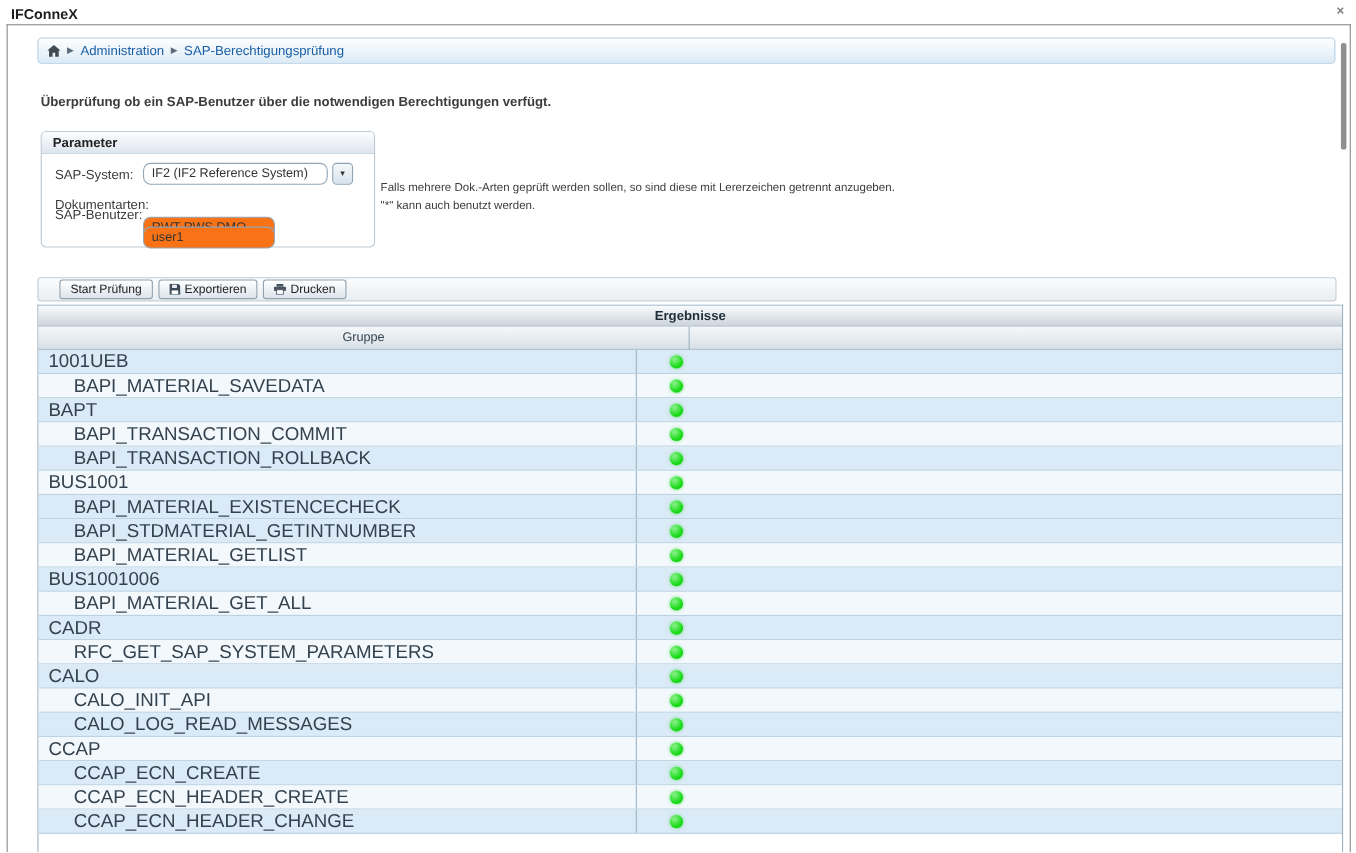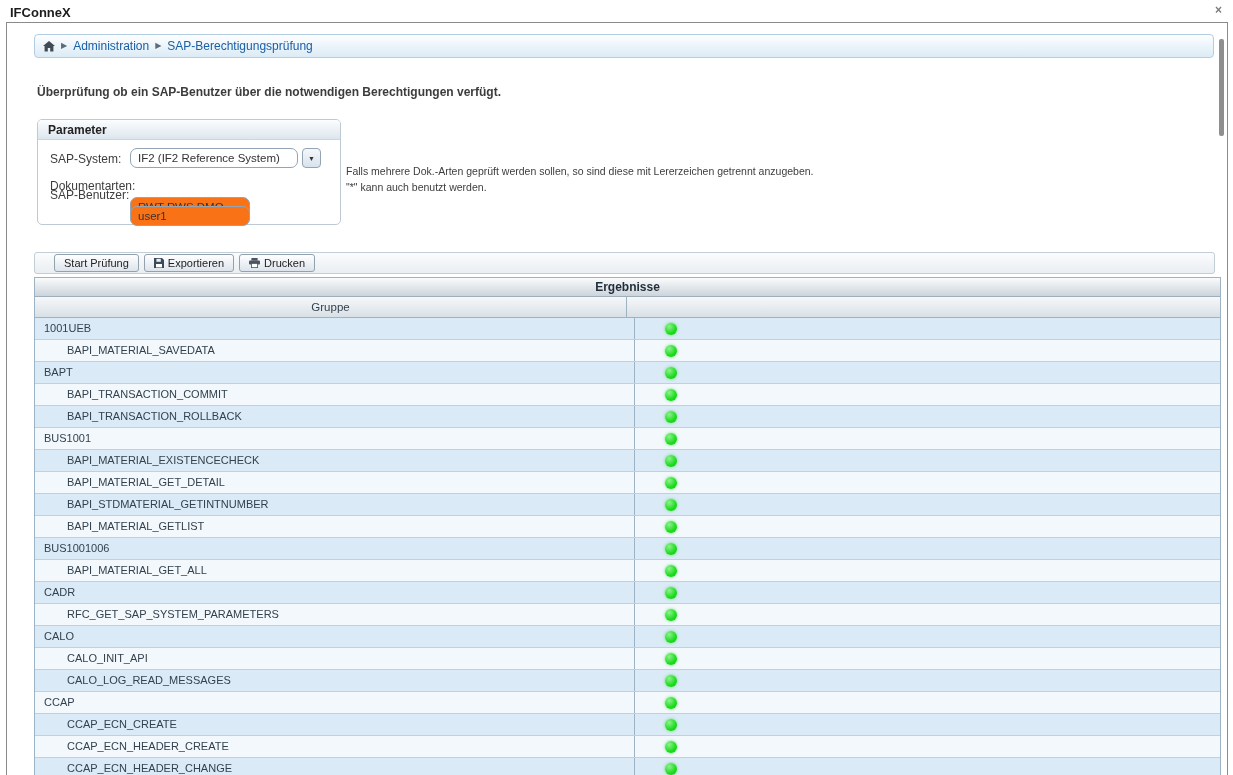--- a/index.html
+++ b/index.html
@@ -75,21 +75,21 @@
   .thead-cols { height:21px; display:flex;
                 background:linear-gradient(#f6f8fa,#d9e0e6);
                 border-bottom:1px solid #9db3c4;align-items:center; }
   .thc1 { width:592px; border-right:1px solid #9db3c4; text-align:center;
           font-size:11.5px; color:#33424e; line-height:21px; }
   .thc2 { flex:1; }
   .tbody { height:460px; overflow:hidden; }
   .trow { display:flex; height:22px; border-bottom:1px solid #bcd2e2; cursor:pointer; }
   .row-blue  { background:#daeaf6; }
   .row-light { background:#f3f8fc; }
-  .tc1 { width:600px; border-right:1px solid #9db3c4; font-size:11px; color:#33424e;
+  .tc1 { width:544px; border-right:1px solid #9db3c4; font-size:17px; color:#33424e;
          line-height:21px; white-space:nowrap; overflow:hidden; }
   .lvl-group { padding-left:9px; }
   .lvl-item  { padding-left:32px; }
   .tc2 { flex:1; display:flex; align-items:center; }
   .dot { width:12px; height:12px; border-radius:50%; margin-left:30px;
          background:radial-gradient(circle at 35% 30%, #8df28d, var(--ok-color) 60%, #0fc60f);
          box-shadow:0 0 3px rgba(30,220,30,.7); }
 </style>
 </head>
 <body>
@@ -214,26 +214,20 @@
             <div class="tc2">
               <span class="dot"></span>
             </div>
           </div>
           <div class="trow row-blue">
             <div class="tc1 lvl-item">BAPI_MATERIAL_EXISTENCECHECK</div>
             <div class="tc2">
               <span class="dot"></span>
             </div>
           </div>
-          <div class="trow row-light">
-            <div class="tc1 lvl-item">BAPI_MATERIAL_GET_DETAIL</div>
-            <div class="tc2">
-              <span class="dot"></span>
-            </div>
-          </div>
           <div class="trow row-blue">
             <div class="tc1 lvl-item">BAPI_STDMATERIAL_GETINTNUMBER</div>
             <div class="tc2">
               <span class="dot"></span>
             </div>
           </div>
           <div class="trow row-light">
             <div class="tc1 lvl-item">BAPI_MATERIAL_GETLIST</div>
             <div class="tc2">
               <span class="dot"></span>

